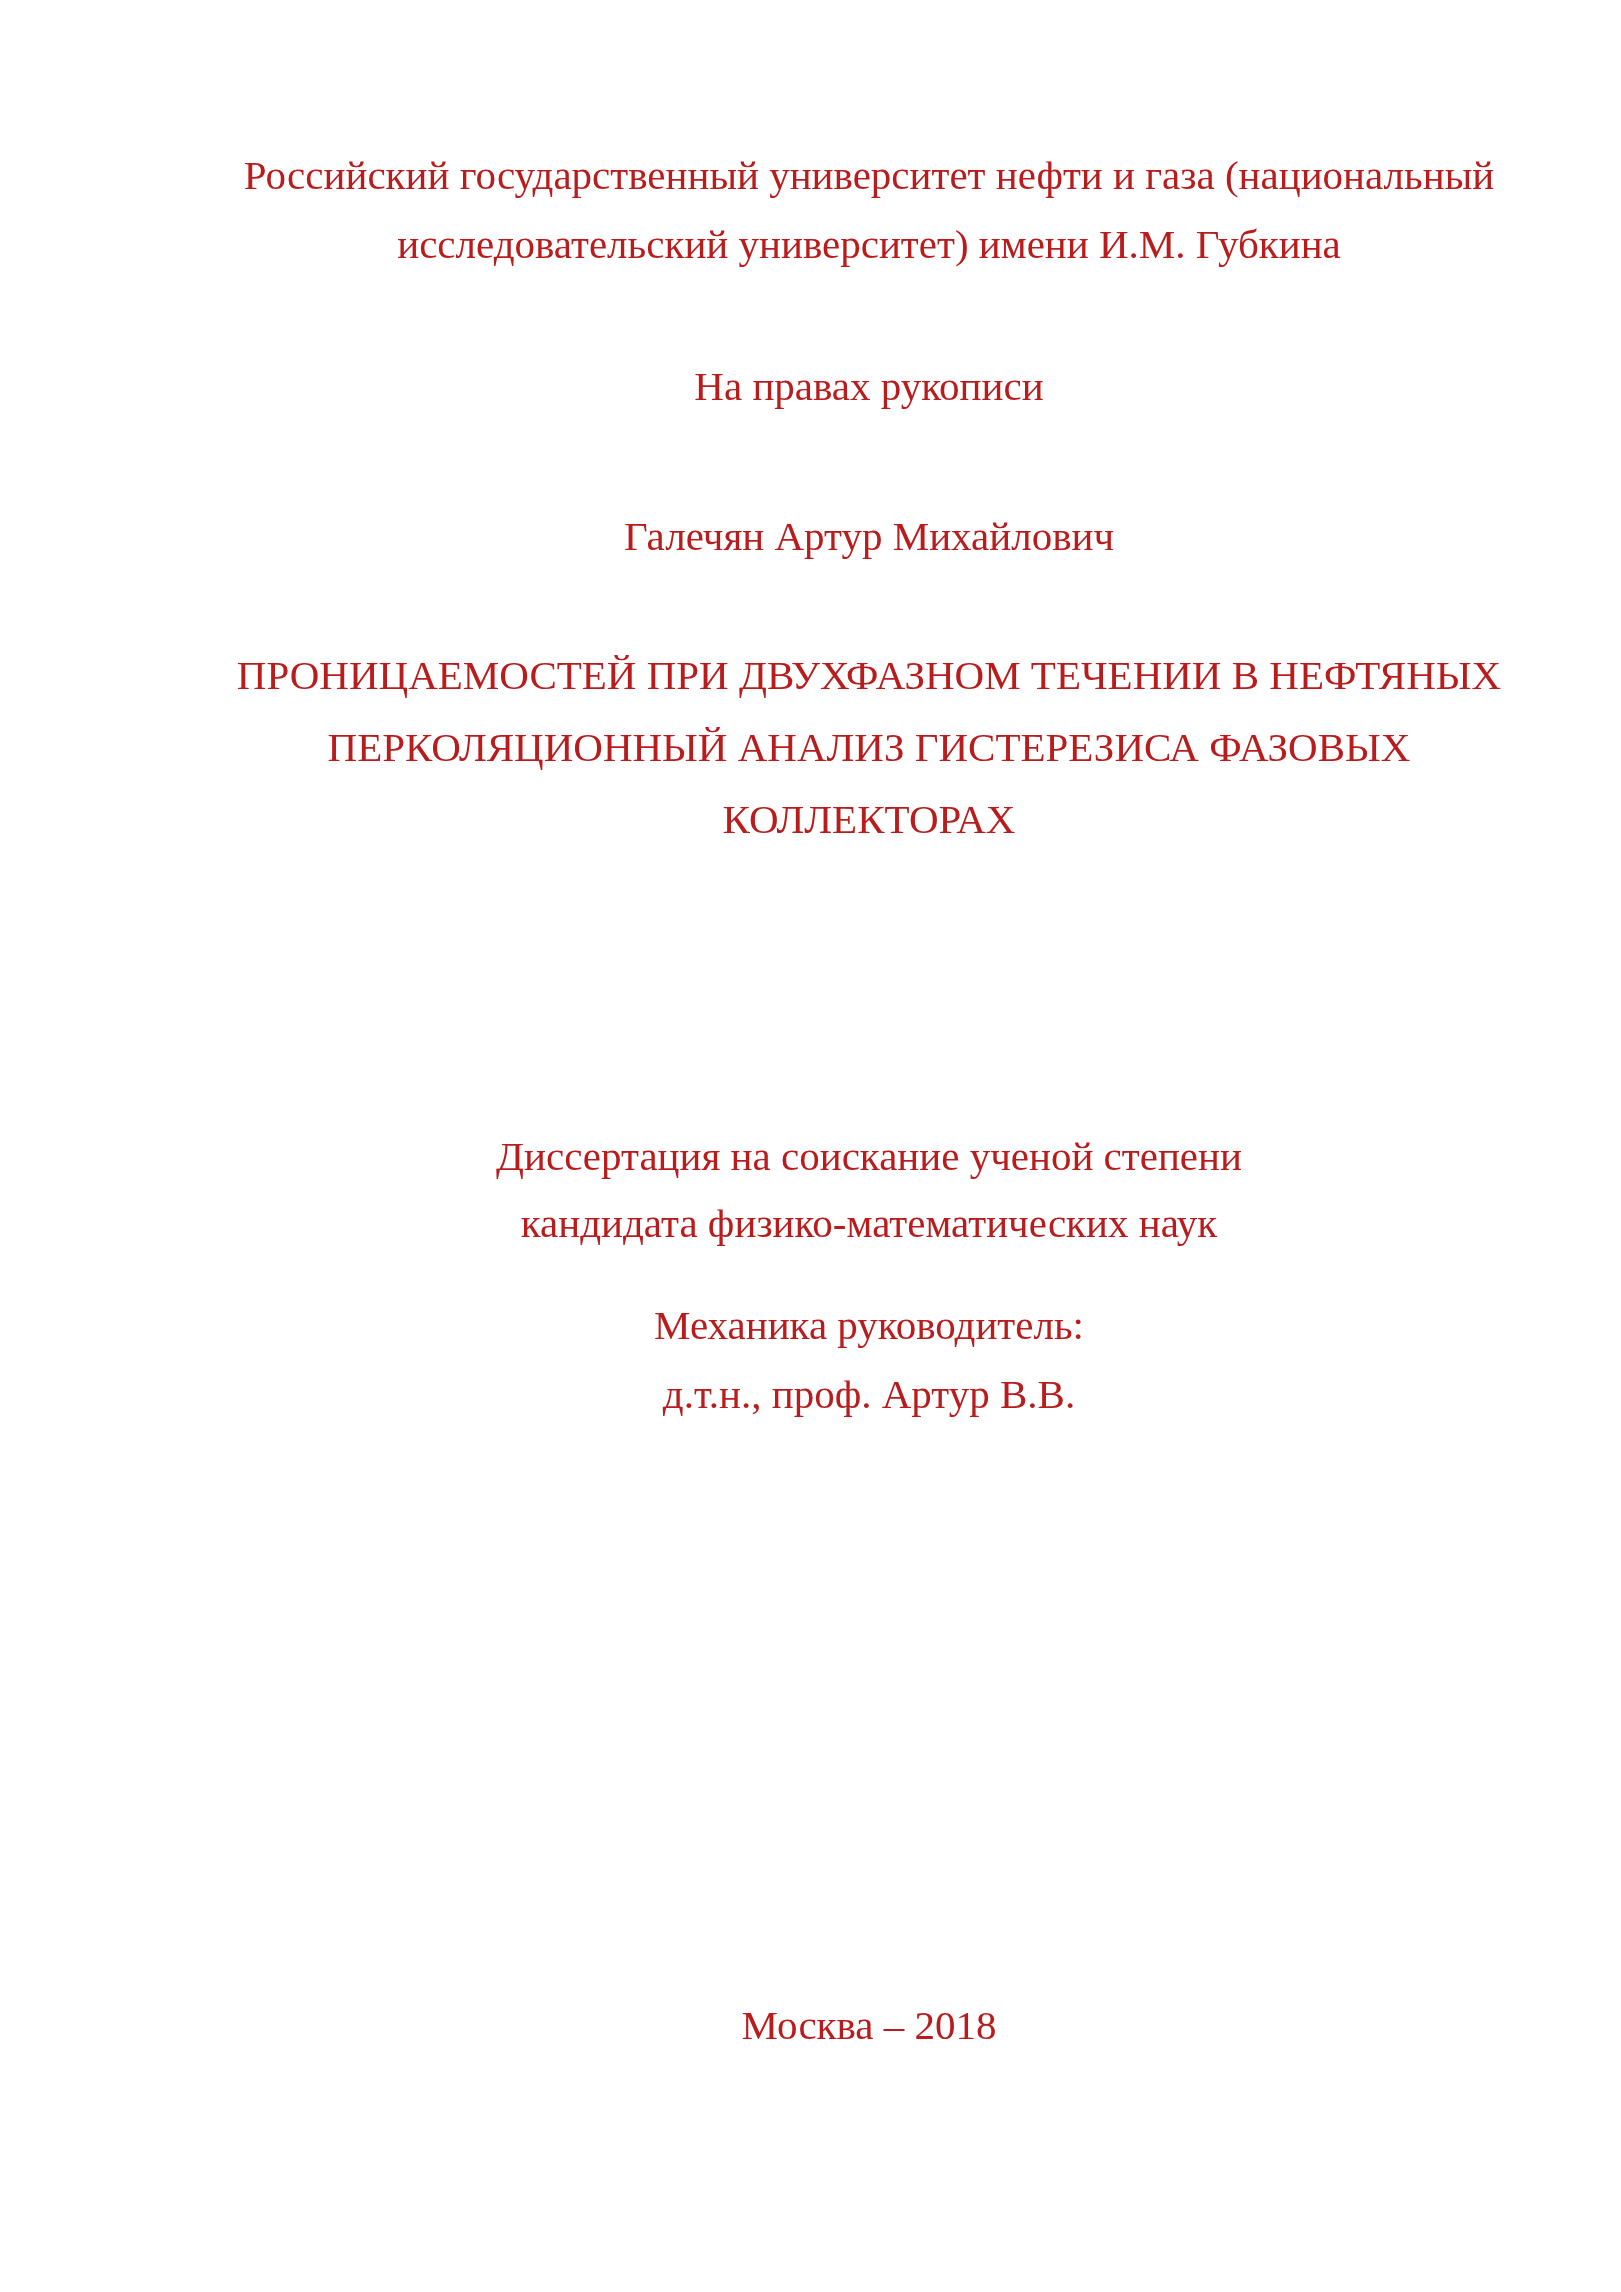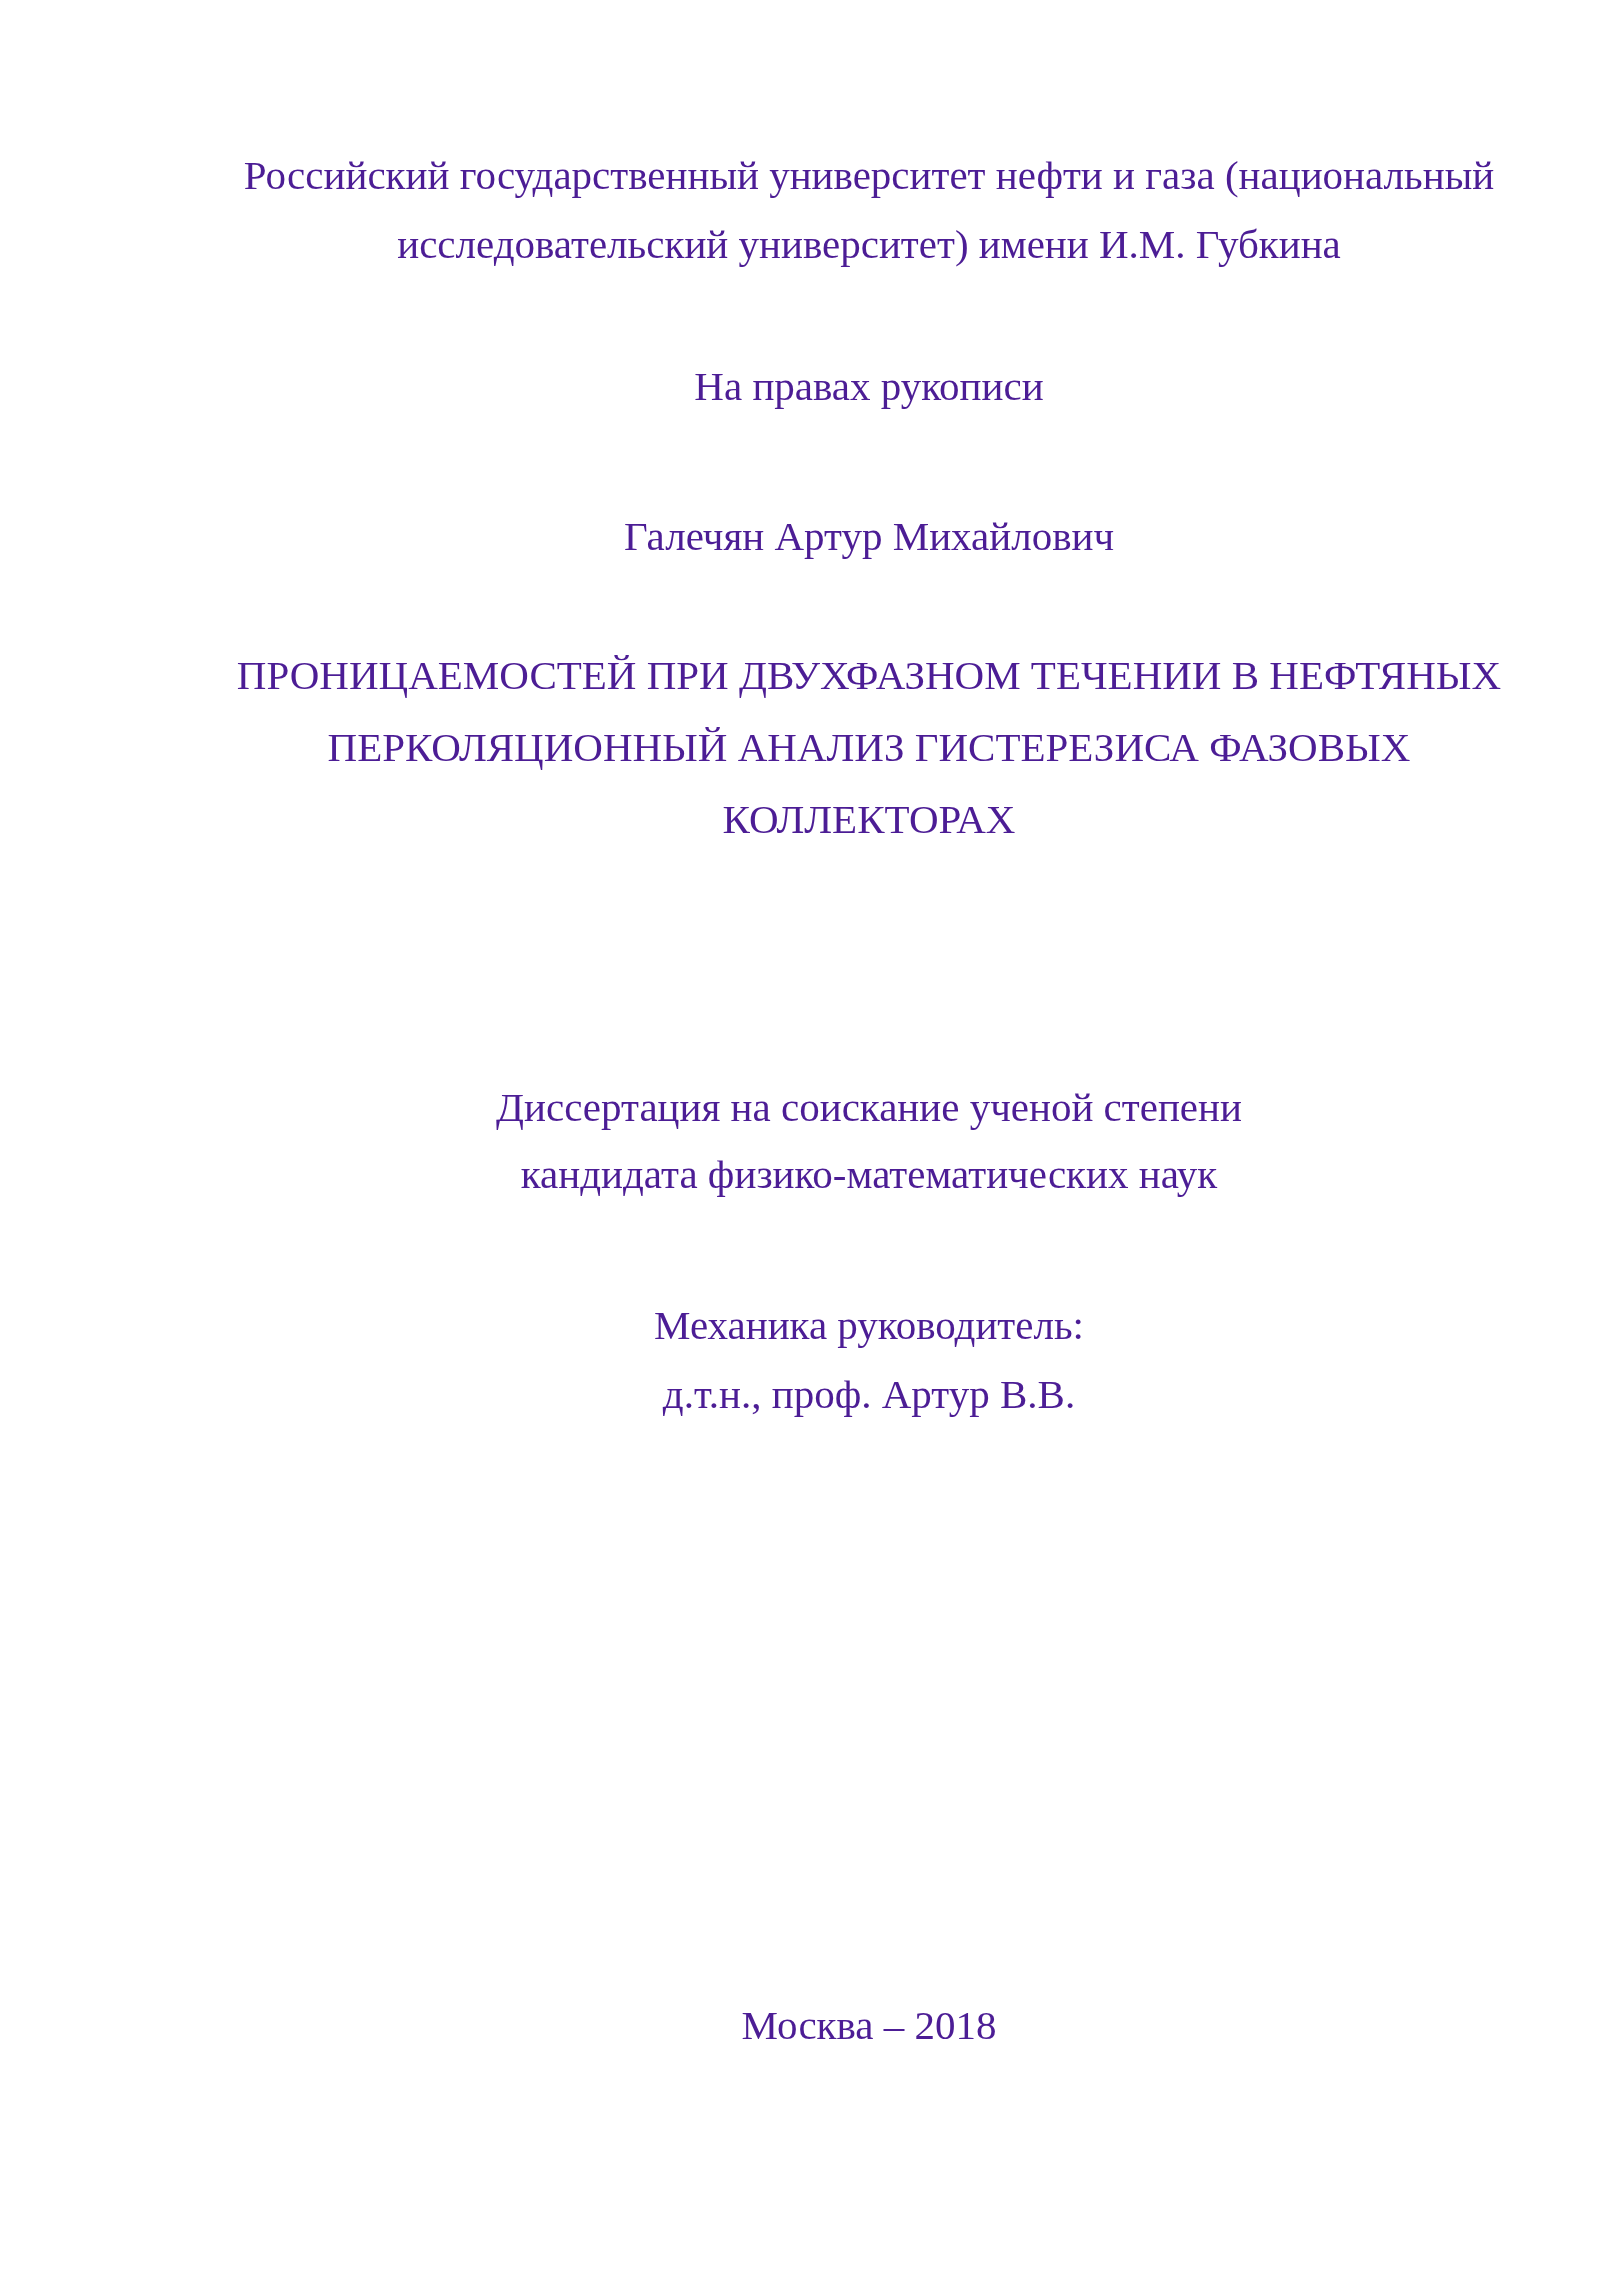--- a/index.html
+++ b/index.html
@@ -5,40 +5,40 @@
   html, body {
     margin: 0;
     padding: 0;
     background: #ffffff;
   }
   .page {
     position: relative;
     width: 1621px;
     height: 2293px;
     background: #ffffff;
-    color: #4c1d95;
+    color: #b91c1c;
     font-family: "Liberation Serif", "DejaVu Serif", serif;
     font-size: 41px;
     line-height: 69px;
     overflow: hidden;
   }
   .block {
     position: absolute;
     left: 193px;
     right: 76px;
   }
   .center { text-align: center; }
   .right  { text-align: center; }
 
   .university  { top: 141px; }
   .manuscript  { top: 352px; }
   .author      { top: 502px; }
   .title       { top: 639px; line-height: 72px; }
   .specialty   { top: 928px; }
-  .degree      { top: 1074px; line-height: 67px; }
+  .degree      { top: 1123px; line-height: 67px; }
   .supervisor  { top: 1291px; }
   .cityyear    { top: 1991px; }
 </style>
 </head>
 <body>
 
 <div class="page">
 
   <div class="block center university">
     <div>Российский государственный университет нефти и газа (национальный</div>

